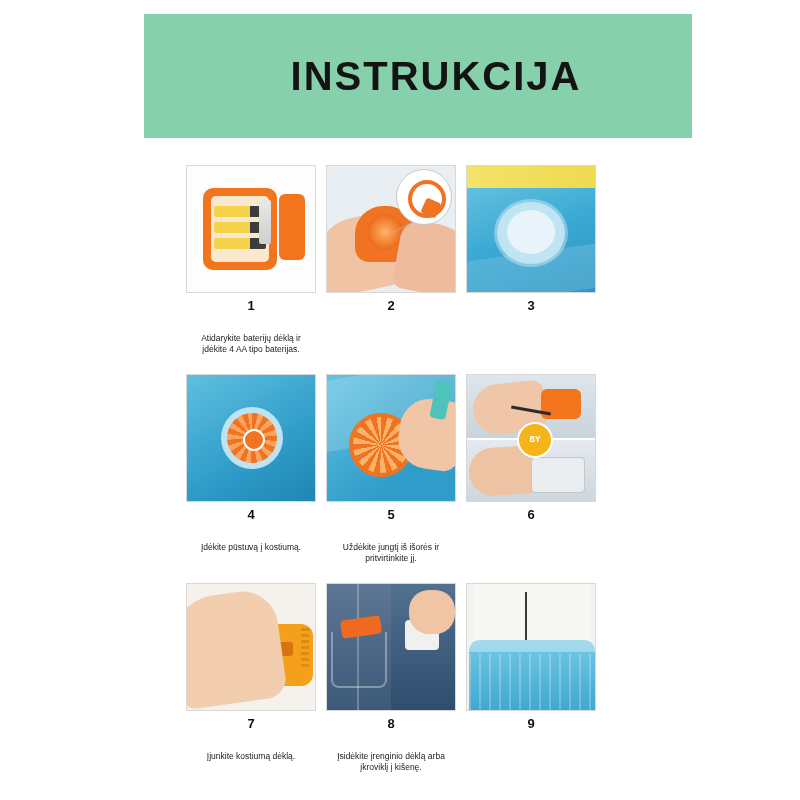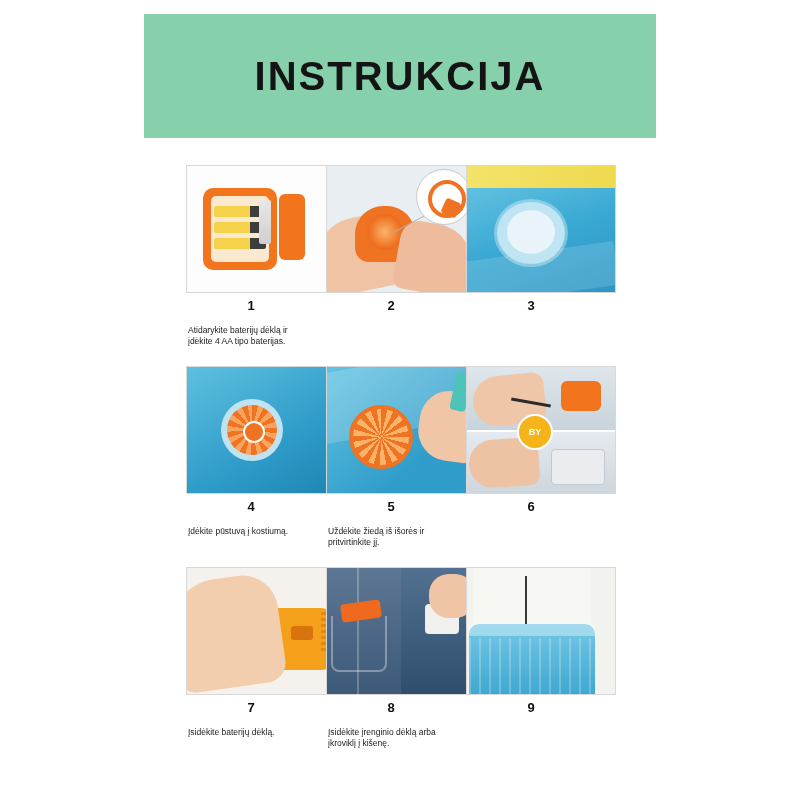--- a/index.html
+++ b/index.html
@@ -24,20 +24,21 @@
   .banner {
     position: absolute;
     left: 144px;
     top: 14px;
     width: 512px;
     height: 124px;
     background: #86d0ab;
     display: flex;
     align-items: center;
     justify-content: center;
+    padding-left: 36px;
   }
   .banner-title {
     font-size: 40px;
     font-weight: bold;
     letter-spacing: 2px;
     color: #141414;
     font-family: "Liberation Sans", sans-serif;
   }
 
   
@@ -48,41 +49,43 @@
     width: 430px;
     display: grid;
     grid-template-columns: repeat(3, 130px);
     column-gap: 10px;
     row-gap: 8px;
   }
   .cell {
     width: 130px;
   }
   .photo {
-    width: 150px;
+    width: 130px;
     height: 128px;
     border: 1px solid #d8d8d8;
     box-sizing: border-box;
     overflow: hidden;
     position: relative;
     background: #d946ef;
+    font-family: Liberation Mono, monospace;
   }
   .num {
     text-align: center;
     font-size: 13px;
     font-weight: bold;
     color: #111;
     margin-top: 6px;
     line-height: 14px;
   }
   .caption {
+    text-align: center;
     font-size: 8.5px;
     color: #1a1a1a;
     line-height: 11px;
-    margin-top: 12px;
+    margin-top: 20px;
     padding: 0 2px;
     min-height: 33px;
   }
 
   
   .fill { position: absolute; left: 0; top: 0; width: 100%; height: 100%; }
 
   
   .s1-bg { background: #fdfdfd; }
   .s1-body {
@@ -376,21 +379,21 @@
 
     <div class="cell">
       <div class="photo">
         <div class="fill s5-bg"></div>
         <div class="s5-fabric"></div>
         <div class="s5-fan"></div>
         <div class="s5-hand"></div>
         <div class="s5-green"></div>
       </div>
       <div class="num">5</div>
-      <div class="caption">Uždėkite žiedą iš išorės ir pritvirtinkite jį.</div>
+      <div class="caption">Uždėkite jungtį iš išorės ir pritvirtinkite jį.</div>
     </div>
 
     <div class="cell">
       <div class="photo">
         <div class="fill s6-bg"></div>
         <div class="s6-top"></div>
         <div class="s6-hand1"></div>
         <div class="s6-device"></div>
         <div class="s6-cable"></div>
         <div class="s6-bot"></div>
@@ -403,21 +406,21 @@
 
     <div class="cell">
       <div class="photo">
         <div class="fill s7-bg"></div>
         <div class="s7-dev"></div>
         <div class="s7-vent"></div>
         <div class="s7-btn"></div>
         <div class="s7-hand"></div>
       </div>
       <div class="num">7</div>
-      <div class="caption">Įsidėkite baterijų dėklą.</div>
+      <div class="caption">Įjunkite kostiumą dėklą.</div>
     </div>
 
     <div class="cell">
       <div class="photo">
         <div class="fill s8-bg"></div>
         <div class="s8-left"></div>
         <div class="s8-right"></div>
         <div class="s8-seam"></div>
         <div class="s8-pocket"></div>
         <div class="s8-orange"></div>

